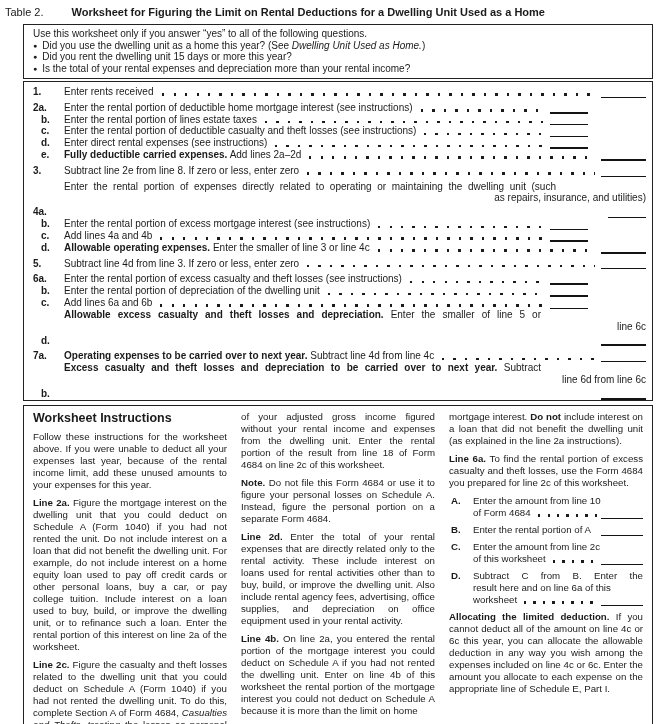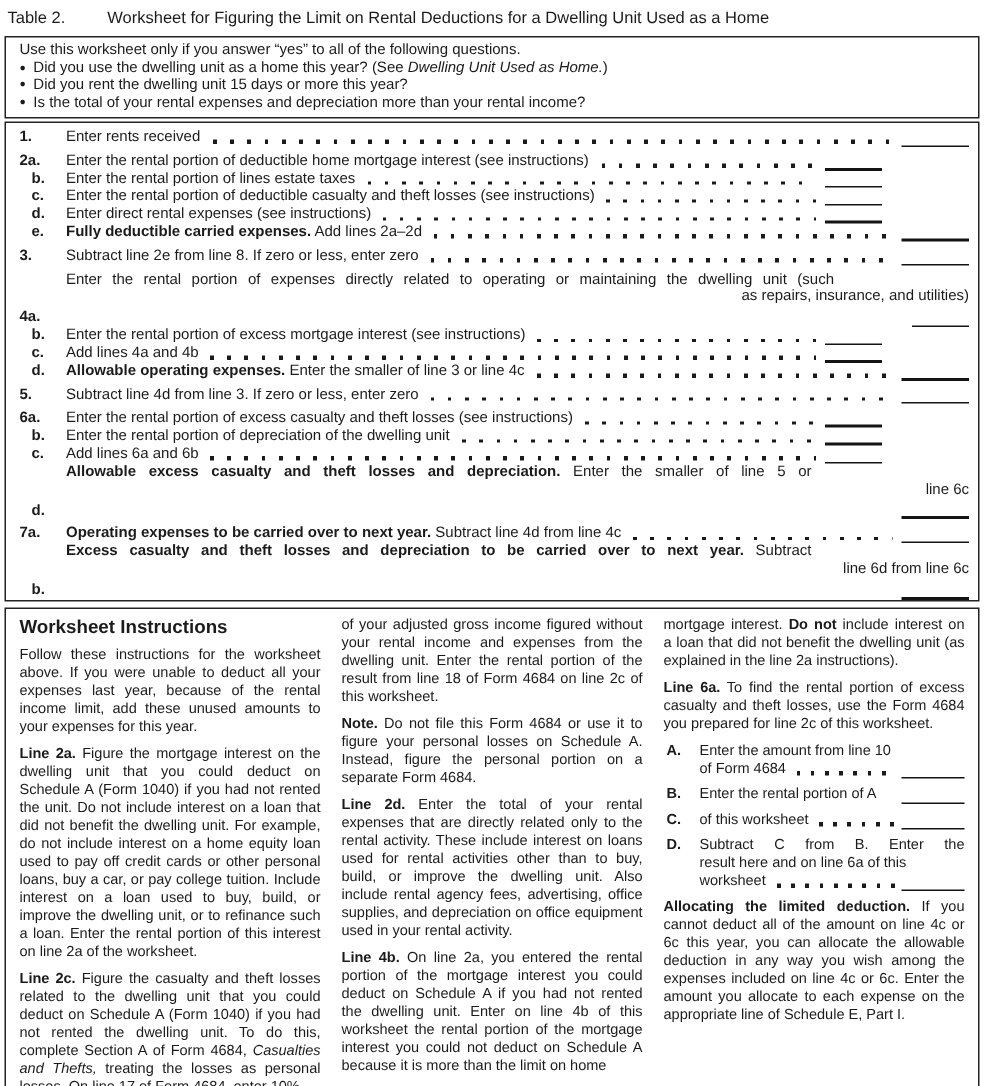--- a/index.html
+++ b/index.html
@@ -7,23 +7,23 @@
   body {
     width:656px; height:724px; overflow:hidden;
     font-family:"Liberation Sans", sans-serif;
     color:#1b1b1b;
   }
   .page { padding:4px 3px 0 3px; }
 
   
   .title { font-size:11px; padding:2px 0 6px 2px; }
   .title .pfx { margin-right:8px; font-weight:normal; }
-  .title b { font-weight:normal;padding-left:20px; }
-
-  .box { border:1px solid #222; background:#fff; }
+  .title b { font-weight:bold;padding-left:20px; }
+
+  .box { border:1px solid #222; background:#fff;margin-left:20px; }
 
   
   .qbox { padding:3px 9px 4px 9px; font-size:10px; line-height:11.5px; margin-bottom:2px; }
   .qrow { display:flex; }
   .qrow .dot { font-size:7px; margin-right:5px; line-height:11.5px; }
 
   
   .wbox { padding-top:4px; font-size:10px; line-height:11.8px; }
   .wrow { display:flex; align-items:flex-end; padding:0 6px; }
   .wrow.gap { margin-top:4px; }
@@ -272,20 +272,21 @@
               <span>Enter the rental portion of A</span>
               <span class="dgap"></span>
               <span class="dentry"></span>
             </div>
         </div>
       </div>
 
       <div class="ditem">
         <span class="dletter">C.</span>
         <div class="dbody">
+          <div>Enter the amount from line 2c</div>
           <div class="dlast">
               <span>of this worksheet</span>
               <span class="dleader"></span>
               <span class="dentry"></span>
             </div>
         </div>
       </div>
 
       <div class="ditem">
         <span class="dletter">D.</span>

